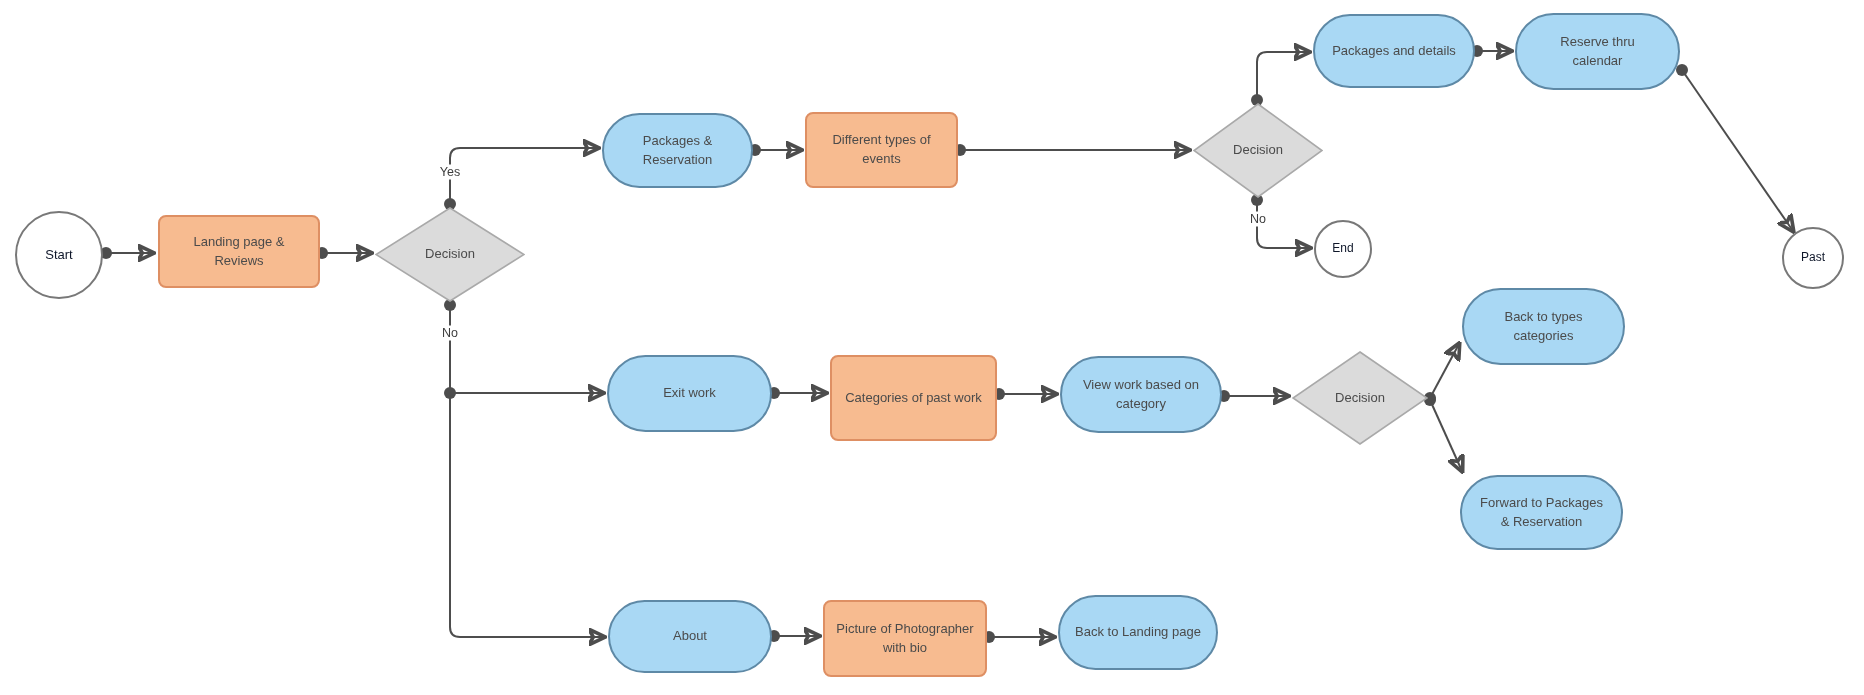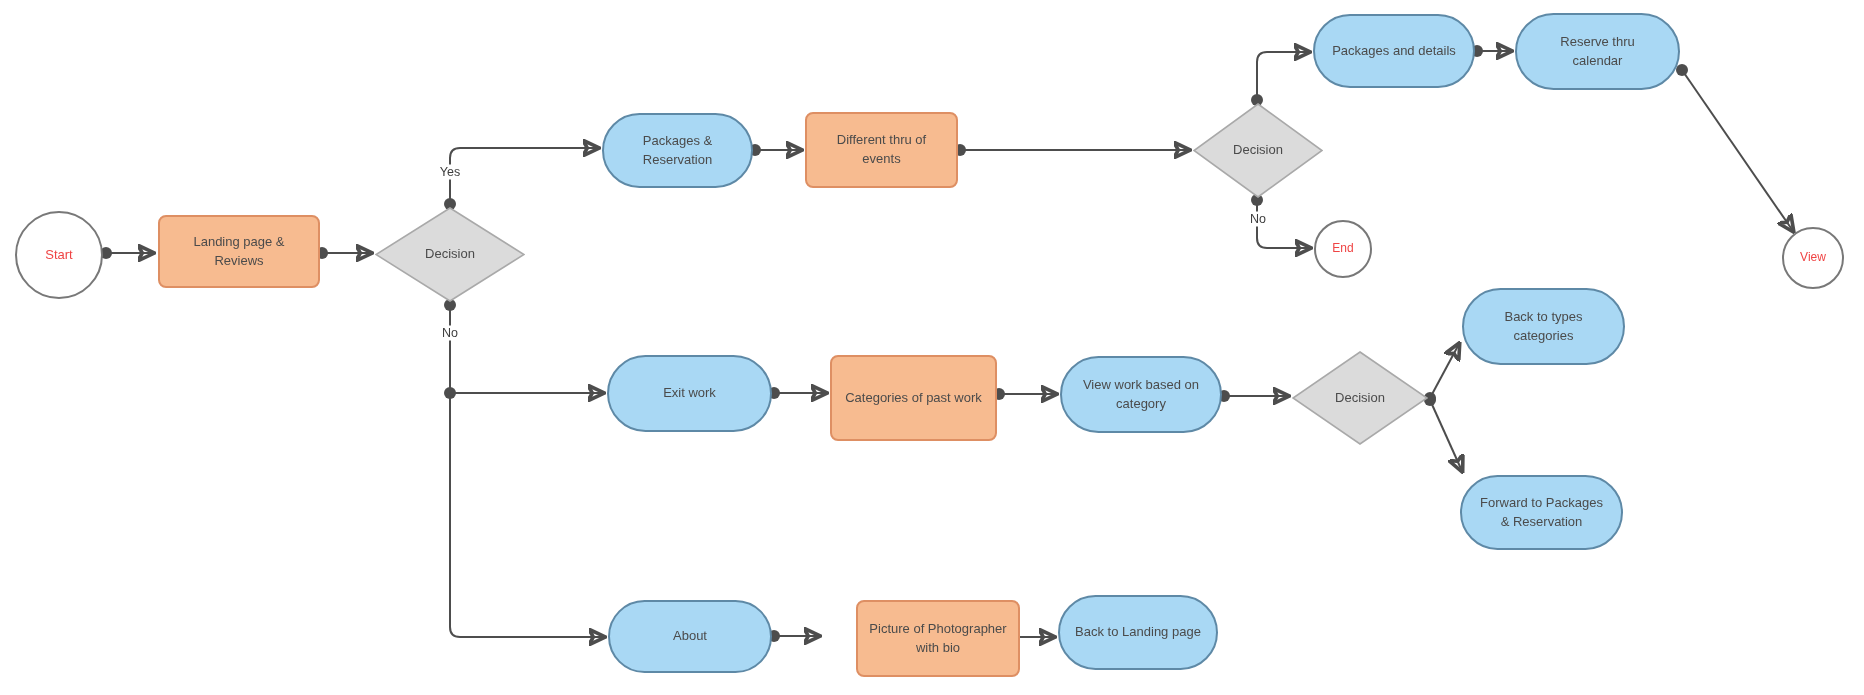--- a/index.html
+++ b/index.html
@@ -11,21 +11,21 @@
   #canvas{position:absolute;inset:0;width:1864px;height:695px;}
   .edges{position:absolute;left:0;top:0;width:1864px;height:695px;}
   .edges path{fill:none;stroke:#4d4d4d;stroke-width:2;}
   .node{
     position:absolute;display:flex;align-items:center;justify-content:center;
     text-align:center;font-size:13px;line-height:1.45;color:#4b4b4b;
     box-sizing:border-box;
   }
   .pill{background:#a9d8f4;border:2px solid #5e89a6;border-radius:40px;}
   .process{background:#f7bb90;border:2px solid #de8f63;border-radius:8px;}
-  .terminator{background:#ffffff;border:2px solid #787878;border-radius:50%;color:#ef4444;}
+  .terminator{background:#ffffff;border:2px solid #787878;border-radius:50%;color:#0f172a;}
   .decision{background:transparent;}
   .decision svg{position:absolute;left:0;top:0;width:100%;height:100%;}
   .decision polygon{fill:#dbdbdb;stroke:#a9a9a9;stroke-width:1.6;}
   .decision .lbl{position:relative;}
   .edge-label{
     position:absolute;transform:translate(-50%,-50%);
     font-size:12.5px;color:#3d3d3d;background:#ffffff;padding:0 2px;line-height:1.2;
   }
   .pad18{padding:0 18px;}
   .pad14{padding:0 14px;}
@@ -80,36 +80,36 @@
     <svg viewBox="0 0 150 95">
         <polygon points="75,1 149,47.5 75,94 1,47.5"></polygon>
       </svg>
     <span class="lbl">Decision</span>
   </div>
 
   <div class="node pill pad18" style="left:602px;top:113px;width:151px;height:75px;align-items:center;">
     <span>Packages &amp; Reservation</span>
   </div>
   <div class="node process pad14" style="left:805px;top:112px;width:153px;height:76px;">
-    <span>Different thru of events</span>
+    <span>Different types of events</span>
   </div>
   <div class="node decision" style="left:1193px;top:103px;width:130px;height:95px;">
     <svg viewBox="0 0 130 95">
         <polygon points="65,1 129,47.5 65,94 1,47.5"></polygon>
       </svg>
     <span class="lbl">Decision</span>
   </div>
   <div class="node pill pad10" style="left:1313px;top:14px;width:162px;height:74px;">
     <span>Packages and details</span>
   </div>
   <div class="node pill pad18" style="left:1515px;top:13px;width:165px;height:77px;">
     <span>Reserve thru calendar</span>
   </div>
   <div class="node terminator" style="left:1782px;top:227px;width:62px;height:62px;font-size:12px;">
-    <span>View</span>
+    <span>Past</span>
   </div>
   <div class="node terminator" style="left:1314px;top:220px;width:58px;height:58px;font-size:12px;">
     <span>End</span>
   </div>
 
   <div class="node pill pad18" style="left:607px;top:355px;width:165px;height:77px;">
     <span>Exit work</span>
   </div>
   <div class="node process pad8" style="left:830px;top:355px;width:167px;height:86px;">
     <span>Categories of past work</span>
@@ -126,20 +126,20 @@
   <div class="node pill pad18" style="left:1462px;top:288px;width:163px;height:77px;">
     <span>Back to types categories</span>
   </div>
   <div class="node pill pad14" style="left:1460px;top:475px;width:163px;height:75px;">
     <span>Forward to Packages &amp; Reservation</span>
   </div>
 
   <div class="node pill pad18" style="left:608px;top:600px;width:164px;height:73px;">
     <span>About</span>
   </div>
-  <div class="node process pad8" style="left:823px;top:600px;width:164px;height:77px;margin-left:33px;">
+  <div class="node process pad8" style="left:823px;top:600px;width:164px;height:77px;">
     <span>Picture of Photographer with bio</span>
   </div>
   <div class="node pill pad10" style="left:1058px;top:595px;width:160px;height:75px;">
     <span>Back to Landing page</span>
   </div>
 
 </div>
 
 </body></html>

